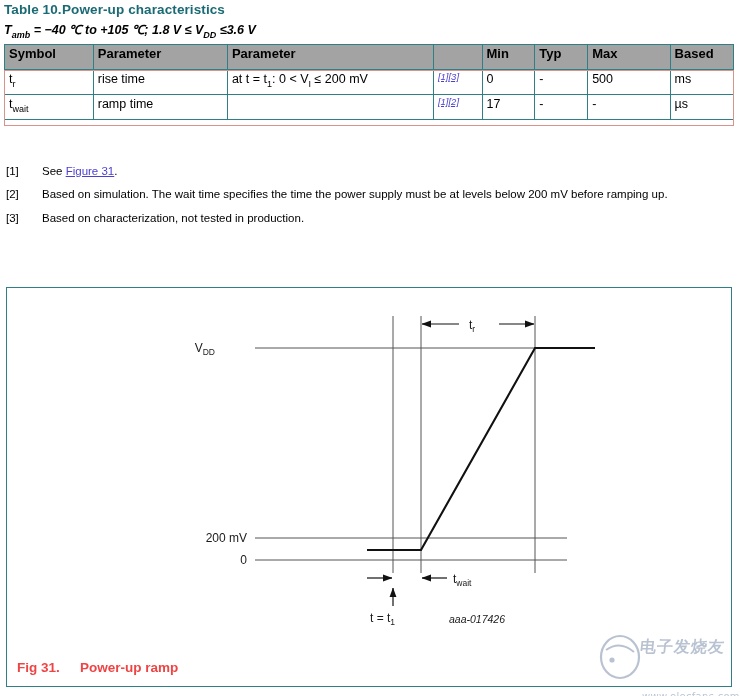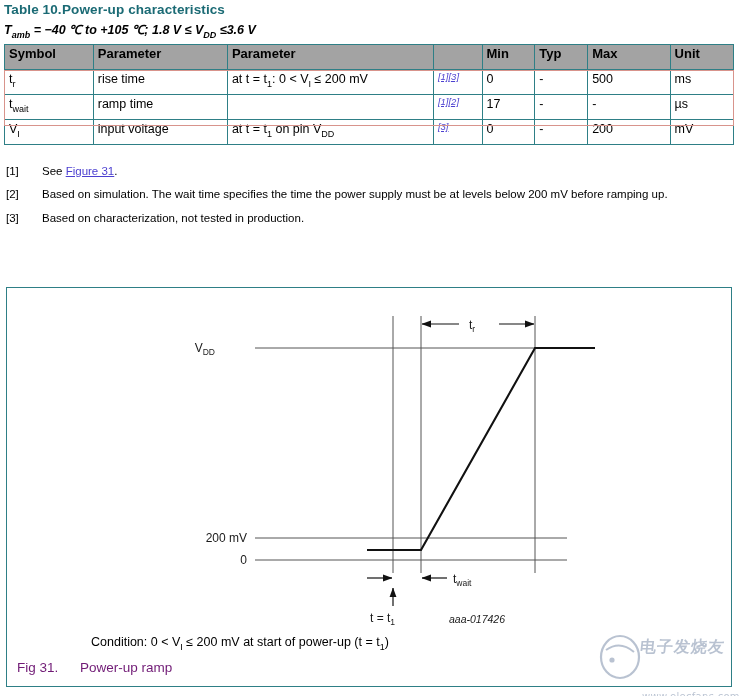--- a/index.html
+++ b/index.html
@@ -137,22 +137,22 @@
     font-size: 12.5px;
     white-space: nowrap;
   }
   #fig-caption-cond sub { font-size: 9px; }
 
   #fig-caption {
     position: absolute;
     left: 10px;
     top: 372px;
     font-size: 13.5px;
-    font-weight: normal;
-    color: #701a75;
+    font-weight: bold;
+    color: #ef4444;
     white-space: nowrap;
   }
   #fig-caption .fc-num { display: inline-block; width: 63px; }
 
   
   #ramp-svg {
     position: absolute;
     left: 0px;
     top: 0px;
     width: 726px;
@@ -227,21 +227,21 @@
   </colgroup>
   <thead>
     <tr>
       <th>Symbol</th>
       <th>Parameter</th>
       <th>Parameter</th>
       <th></th>
       <th>Min</th>
       <th>Typ</th>
       <th>Max</th>
-      <th>Unit</th>
+      <th>Based</th>
     </tr>
   </thead>
   <tbody>
 
     <tr>
       <td>t<sub>r</sub></td>
       <td>rise time</td>
       <td>at t = t<sub>1</sub>: 0 &lt; V<sub>I</sub> ≤ 200 mV</td>
       <td class="ref-cell"><a class="fnref">[1]</a><a class="fnref">[3]</a></td>
       <td>0</td>
@@ -254,30 +254,20 @@
       <td>t<sub>wait</sub></td>
       <td>ramp time</td>
       <td></td>
       <td class="ref-cell"><a class="fnref">[1]</a><a class="fnref">[2]</a></td>
       <td>17</td>
       <td>-</td>
       <td>-</td>
       <td>µs</td>
     </tr>
 
-    <tr>
-      <td>V<sub>I</sub></td>
-      <td>input voltage</td>
-      <td>at t = t<sub>1</sub> on pin V<sub>DD</sub></td>
-      <td class="ref-cell"><a class="fnref">[3]</a></td>
-      <td>0</td>
-      <td>-</td>
-      <td>200</td>
-      <td>mV</td>
-    </tr>
   </tbody>
 </table>
 
 <div id="row-highlight"></div>
 
 <div id="footnotes">
   <div class="fn-row">
     <span class="fn-mark">[1]</span>
     <span class="fn-text"><span>See </span><a class="fig-link">Figure 31</a><span>.</span></span>
   </div>
@@ -331,23 +321,20 @@
       <line x1="386" y1="318" x2="386" y2="300" stroke="#111" stroke-width="1.2" marker-end="url(#ar-end)"></line>
       <text class="dg-label" x="363" y="334">t = t<tspan class="dg-label-sm" dy="3">1</tspan></text>
 
       <text class="dg-label" x="208" y="64" text-anchor="end">V<tspan class="dg-label-sm" dy="3">DD</tspan></text>
       <text class="dg-label" x="240" y="254" text-anchor="end">200 mV</text>
       <text class="dg-label" x="240" y="276" text-anchor="end">0</text>
 
       <text class="dg-id" x="470" y="335" text-anchor="middle">aaa-017426</text>
     </svg>
 
-    <div id="fig-caption-cond">
-      Condition: 0 &lt; V<sub>I</sub> ≤ 200 mV at start of power-up (t = t<sub>1</sub>)
-    </div>
 
     <div id="fig-caption">
       <span class="fc-num">Fig 31.</span><span>Power-up ramp</span>
     </div>
 
   </div>
 </div>
 
 <div id="watermark">
   <svg id="wm-mark" viewBox="0 0 44 46">

